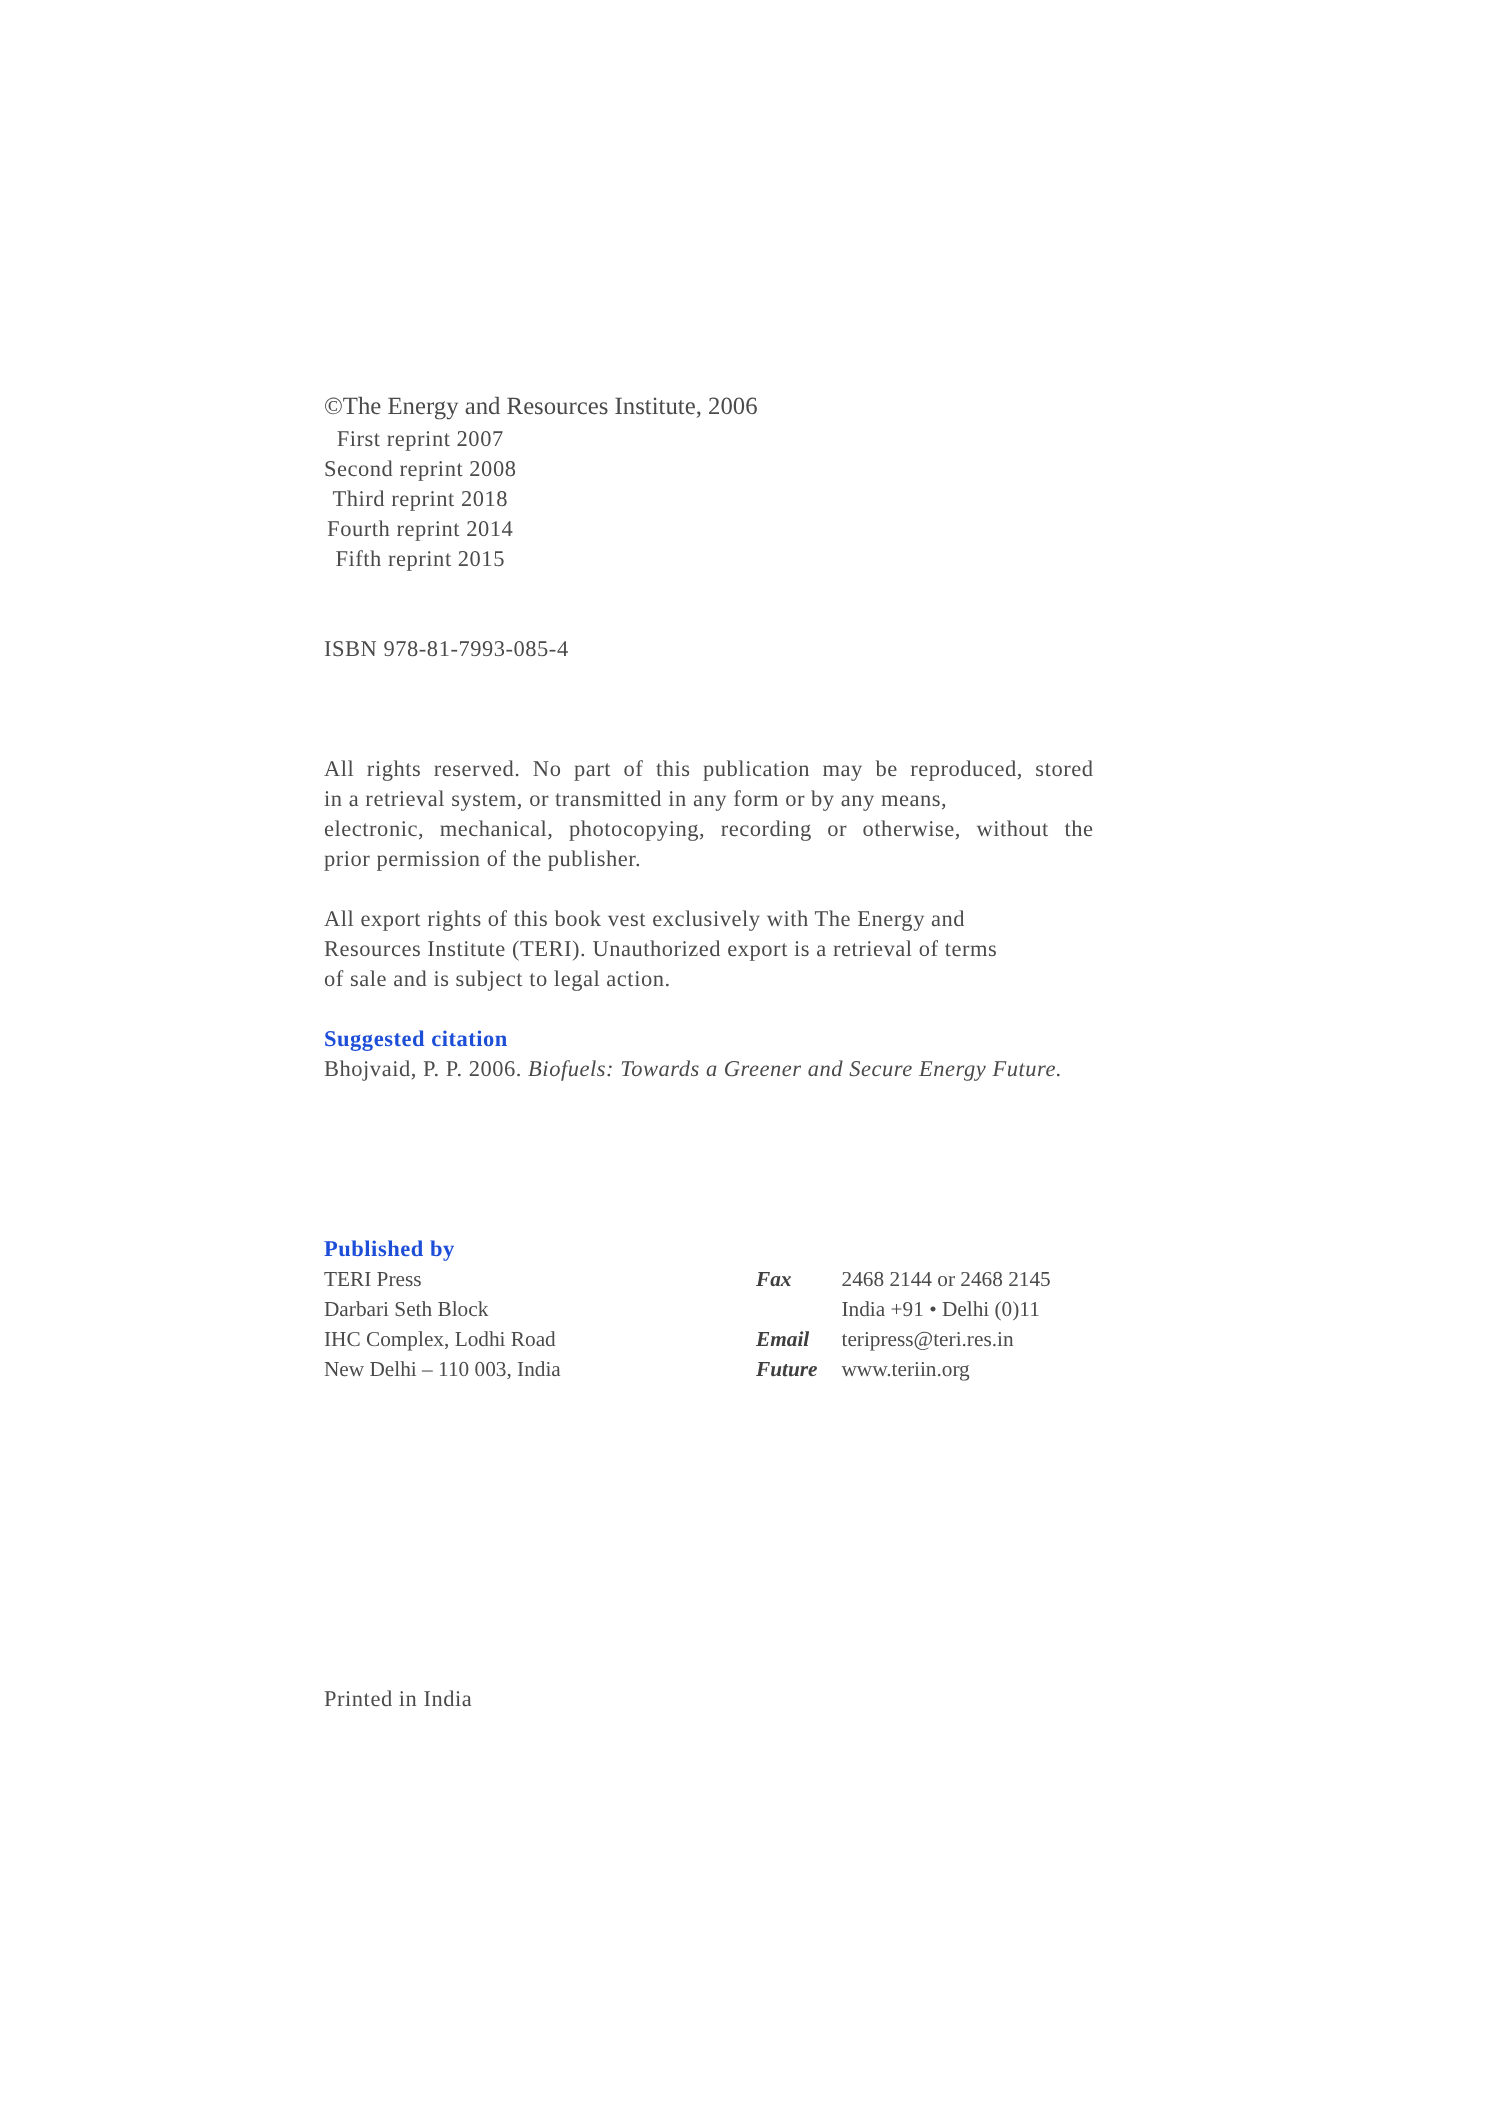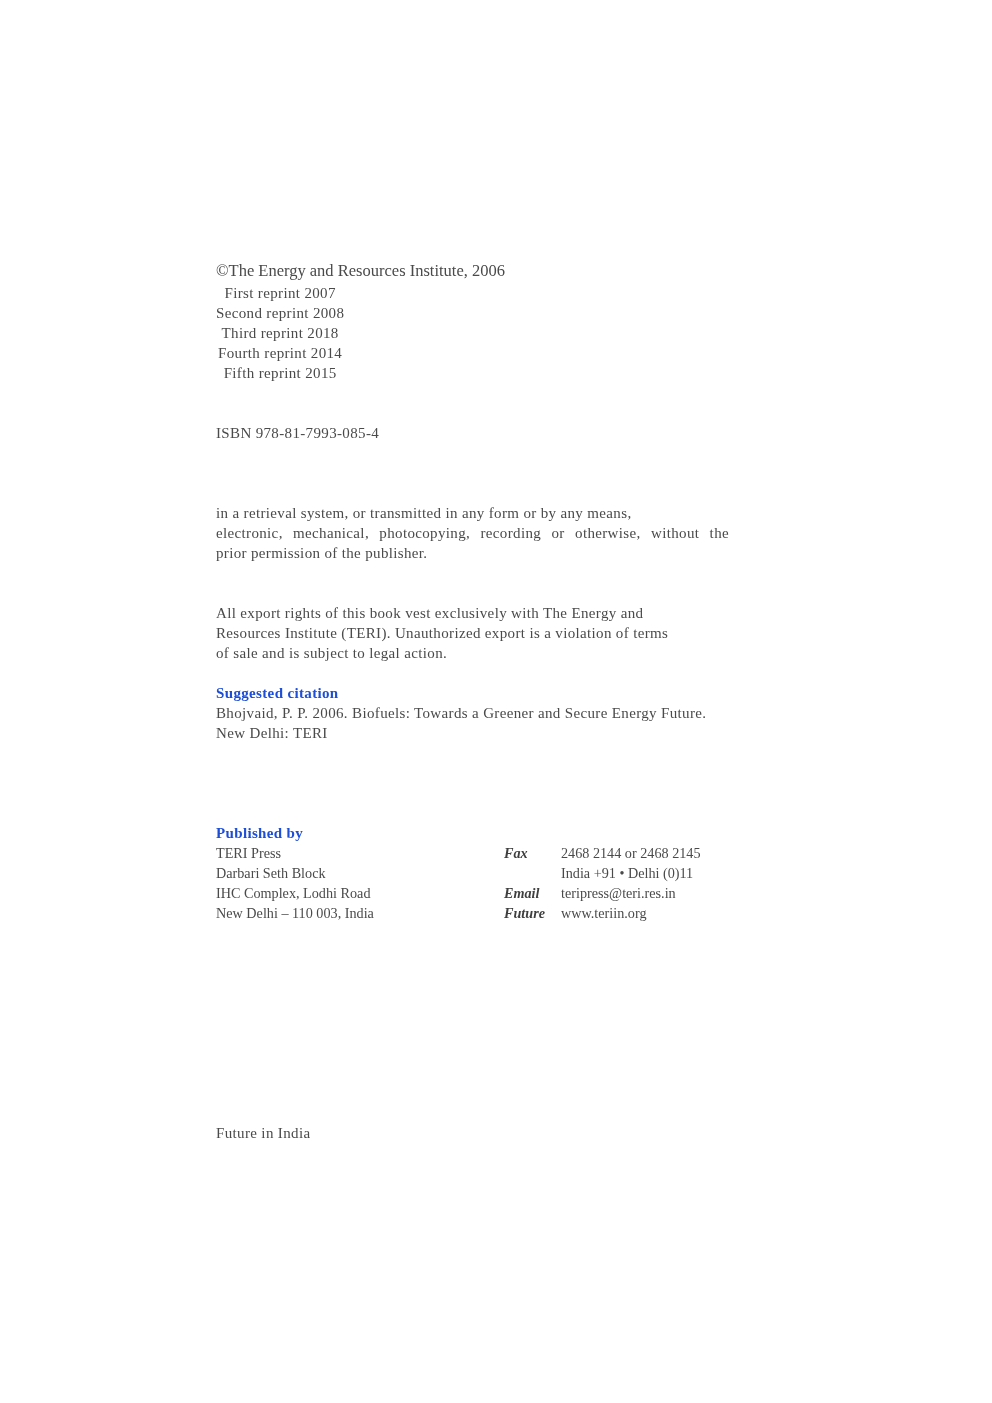--- a/index.html
+++ b/index.html
@@ -48,20 +48,21 @@
     text-align-last: justify;
   }
   .para .ln.last {
     text-align-last: left;
   }
   .bold {
     font-weight: bold;
     color: #1d4ed8;
   }
   .italic {
+    font-style: italic;
   }
   .pub-table {
     position: absolute;
     left: 216px;
     top: 843px;
     font-size: 14.2px;
     line-height: 20px;
     color: #4a4a4a;
   }
   .pub-row {
@@ -91,37 +92,37 @@
     <div class="line">First reprint 2007</div>
     <div class="line">Second reprint 2008</div>
     <div class="line">Third reprint 2018</div>
     <div class="line">Fourth reprint 2014</div>
     <div class="line">Fifth reprint 2015</div>
   </div>
 
   <div class="abs line" style="top:423px;">ISBN 978-81-7993-085-4</div>
 
   <div class="abs para" style="top:503px; width:513px;">
+    <span class="ln">All rights reserved. No part of this publication may be reproduced, stored</span>
     <span class="ln last">in a retrieval system, or transmitted in any form or by any means,</span>
     <span class="ln">electronic, mechanical, photocopying, recording or otherwise, without the</span>
     <span class="ln last">prior permission of the publisher.</span>
   </div>
 
   <div class="abs para" style="top:603px; width:500px;">
     <span class="ln last">All export rights of this book vest exclusively with The Energy and</span>
-    <span class="ln last">Resources Institute (TERI). Unauthorized export is a violation of terms</span>
+    <span class="ln last">Resources Institute (TERI). Unauthorized export is a retrieval of terms</span>
     <span class="ln last">of sale and is subject to legal action.</span>
   </div>
 
   <div class="abs" style="top:683px;">
     <div class="line bold">Suggested citation</div>
     <div class="line">
       <span>Bhojvaid, P. P. 2006. </span><span class="italic">Biofuels: Towards a Greener and Secure Energy Future.</span>
     </div>
-    <div class="line">New Delhi: TERI</div>
   </div>
 
   <div class="abs line bold" style="top:823px;">Published by</div>
 
   <div class="pub-table">
     <div class="pub-row">
       <span class="pub-addr">TERI Press</span>
       <span class="pub-label">Fax</span>
       <span class="pub-value">2468 2144 or 2468 2145</span>
     </div>
@@ -135,15 +136,15 @@
       <span class="pub-label">Email</span>
       <span class="pub-value">teripress@teri.res.in</span>
     </div>
     <div class="pub-row">
       <span class="pub-addr">New Delhi – 110 003, India</span>
       <span class="pub-label">Future</span>
       <span class="pub-value">www.teriin.org</span>
     </div>
   </div>
 
-  <div class="abs line" style="top:1123px;">Future in India</div>
+  <div class="abs line" style="top:1123px;">Printed in India</div>
 
 </div>
 
 </body></html>

